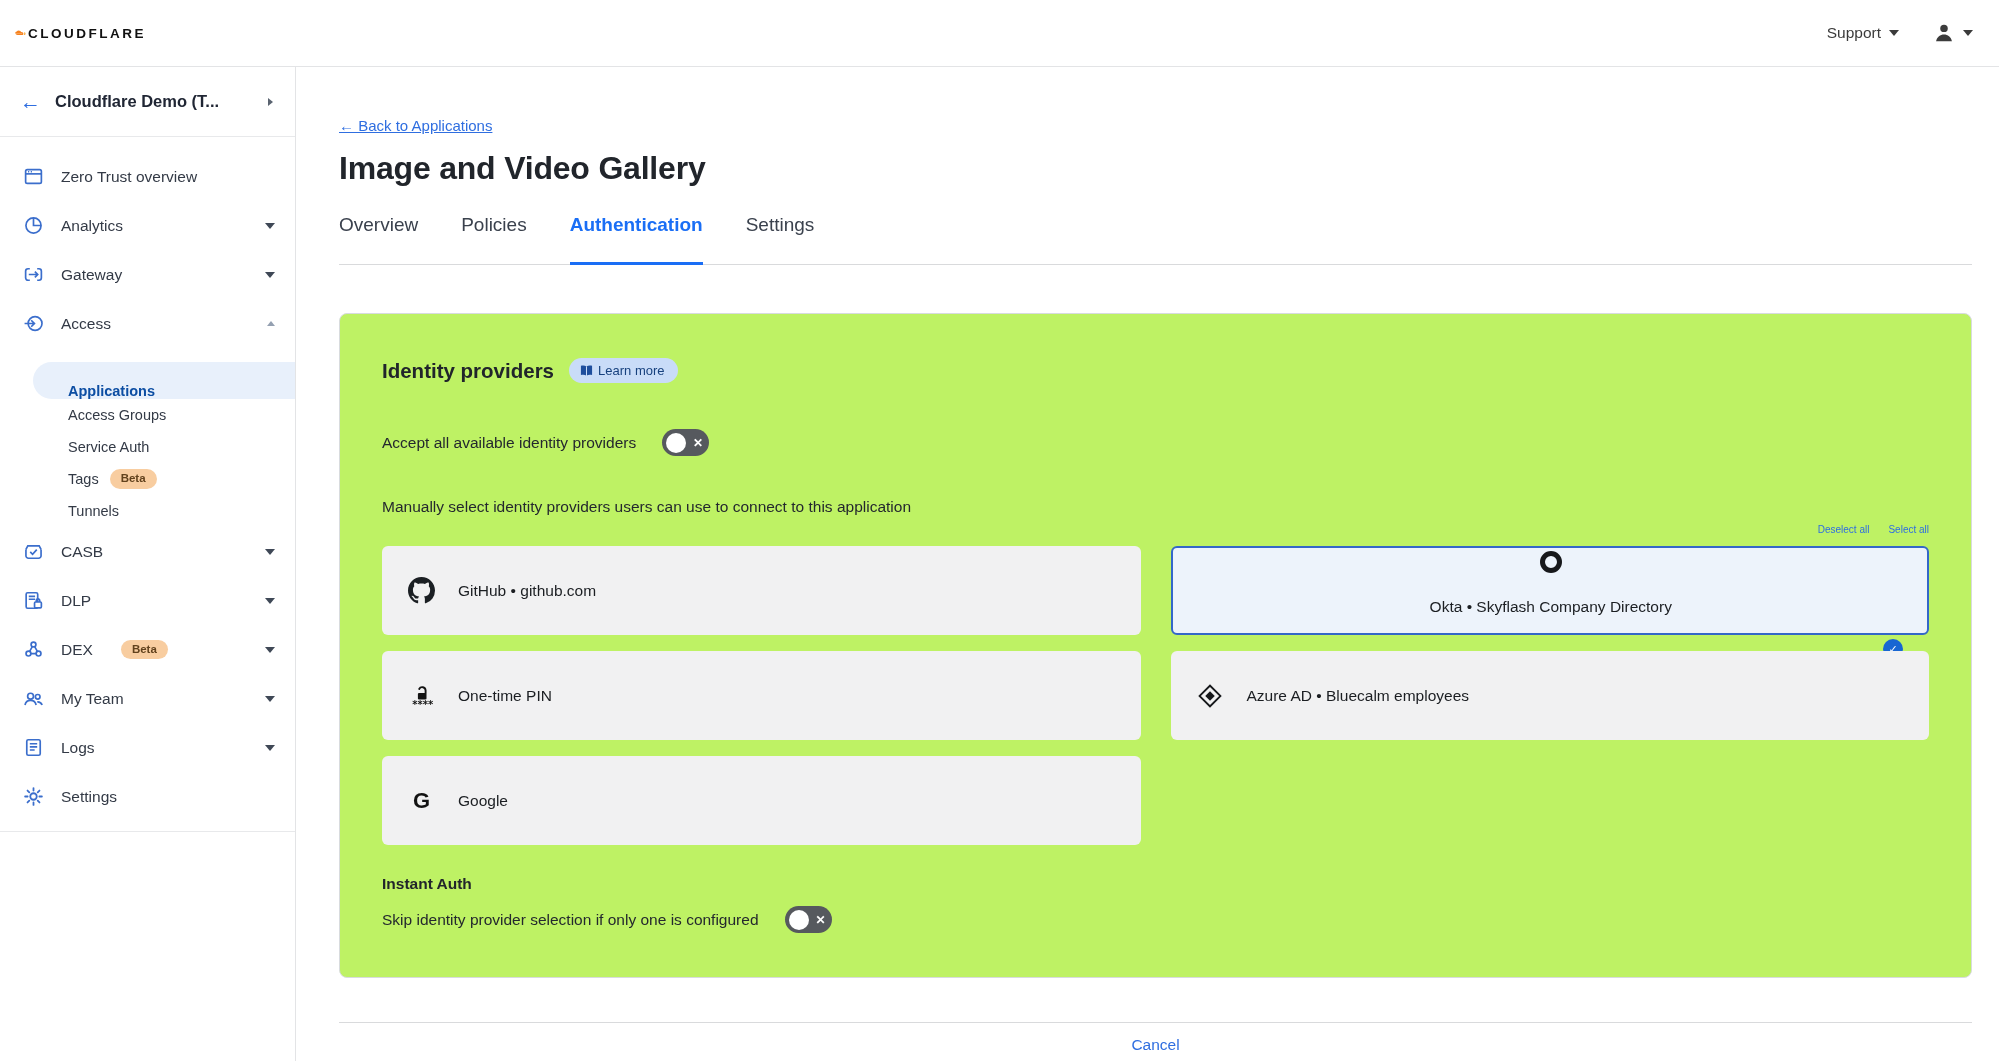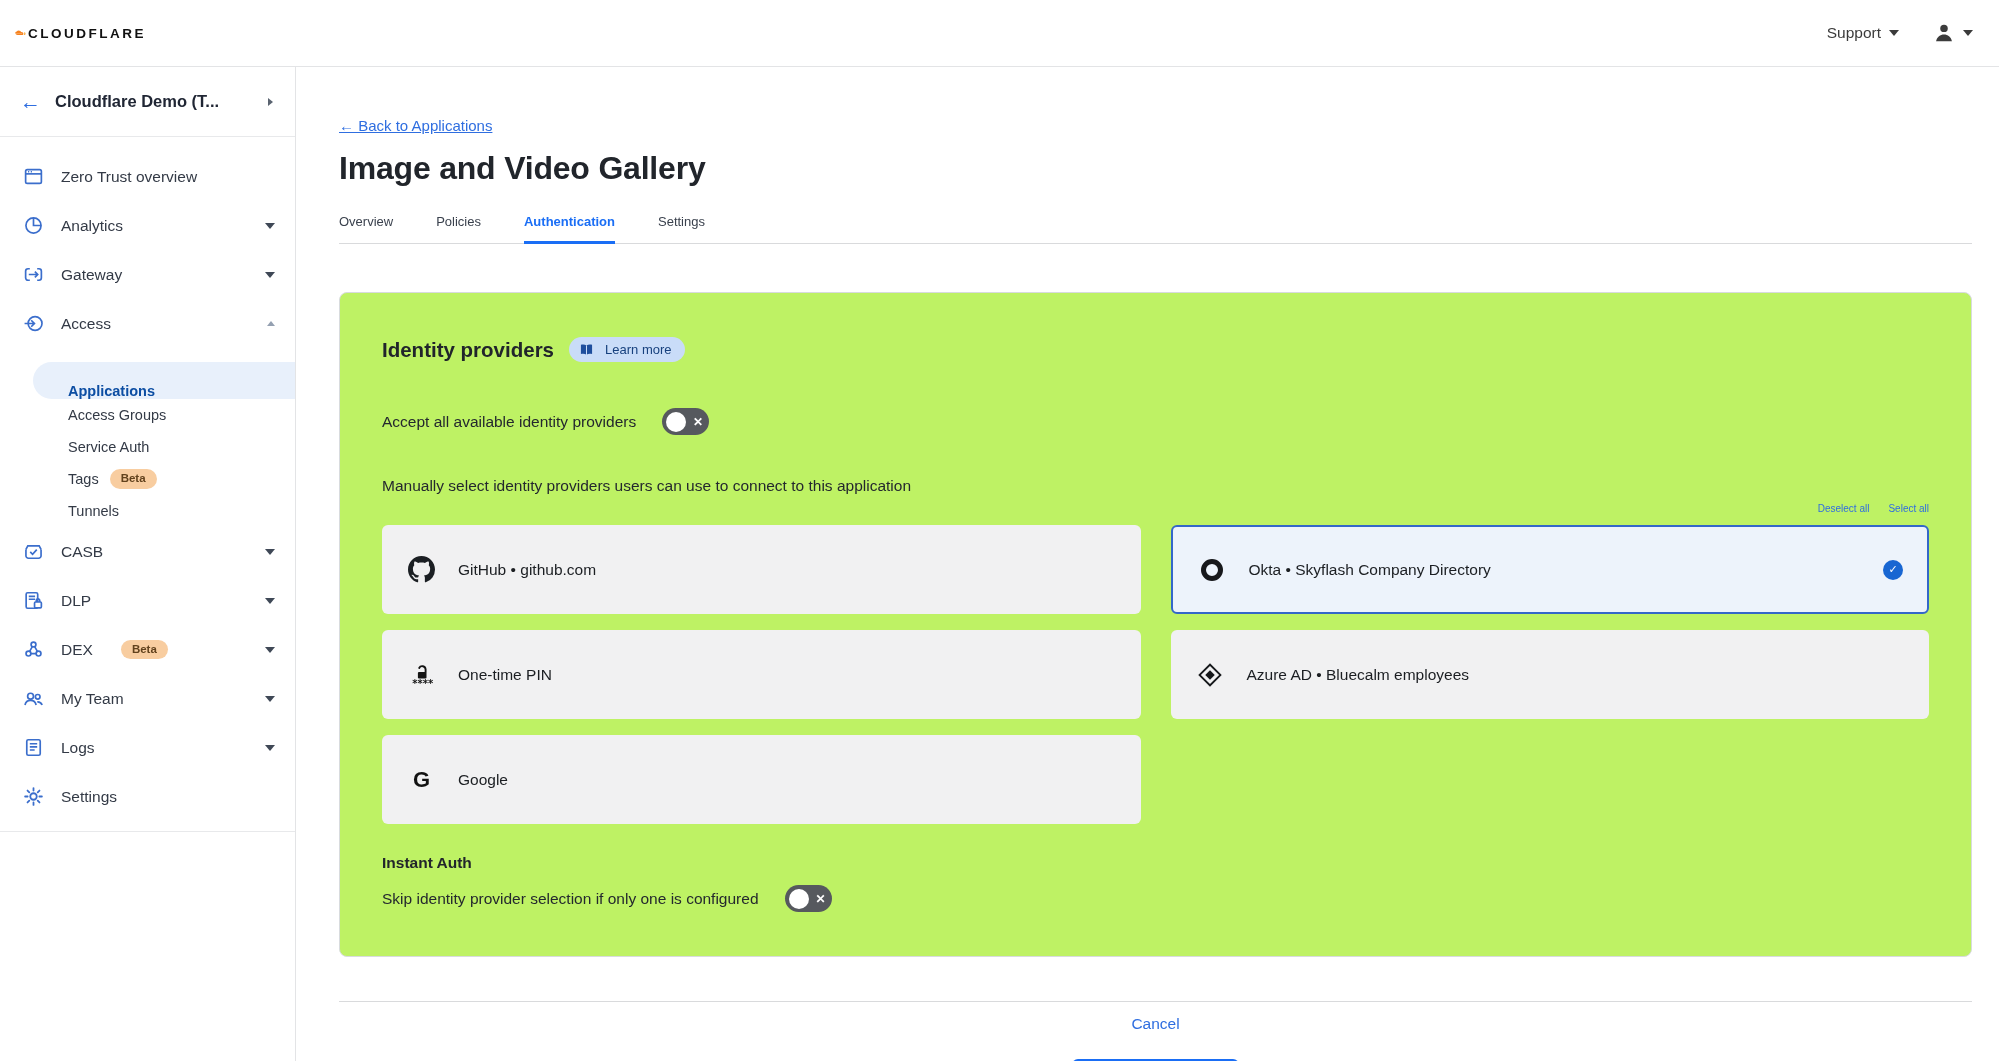--- a/index.html
+++ b/index.html
@@ -50,46 +50,46 @@
     padding:3px 11px; border-radius:11px; line-height:1.2; }
   .nav-item .beta-badge { margin-right:auto; }
   .nav-item .nav-label.with-badge { flex:0 0 auto; margin-right:11px; }
   .sb-divider { border-top:1px solid #e8e9eb; margin-top:10px; }
 
   
   .back-link { display:inline-block; margin-top:50px; color:#2f6ee0; font-size:15px;
     text-decoration:underline; cursor:pointer; }
   .page-title { margin-top:15px; font-size:32px; font-weight:700; color:#21252b; letter-spacing:-0.2px; }
   .tabs { margin-top:27px; display:flex; gap:43px; border-bottom:1px solid #d9dadc; }
-  .tab { padding-bottom:12px; font-size:13px; font-weight:500; color:#3a414d;
+  .tab { padding-bottom:26px; font-size:19px; font-weight:500; color:#3a414d;
     cursor:pointer; border-bottom:3px solid transparent; margin-bottom:-1px; }
   .tab.active { color:#1a6ef5; font-weight:600; border-bottom-color:#1a6ef5; }
 
   
   .card { margin-top:48px; border:1px solid #d8dbde; border-radius:8px; background:#bef264; padding:44px 42px; }
   .card-head { display:flex; align-items:center; gap:15px; }
   .card-heading { font-size:20.5px; font-weight:700; color:#21252b; }
-  .learn-more { display:flex; align-items:center; gap:11px; background:#c9dcf8; color:#17417e;
+  .learn-more { display:flex; align-items:center; gap:4px; background:#c9dcf8; color:#17417e;
     border-radius:14px; padding:5px 13px 5px 10px; font-size:13px; cursor:pointer; }
   .learn-more svg { width:15px; height:13px; }
   .toggle-row { display:flex; align-items:center; gap:26px; }
   .row-accept { margin-top:46px; }
   .row-label { font-size:15.5px; color:#24282e; }
   .toggle { width:47px; height:27px; border-radius:14px; background:#56595e; display:flex;
     align-items:center; justify-content:space-between; padding:0 6px 0 4px; cursor:pointer; flex:0 0 47px; }
   .knob { width:20px; height:20px; border-radius:50%; background:#fff; }
   .toggle-x { color:#fff; font-size:12px; font-weight:700; line-height:1; }
   .manual-text { margin-top:42px; font-size:15.5px; color:#24282e; }
   .select-links { display:flex; justify-content:flex-end; gap:19px; margin-top:8px; }
   .select-links span { color:#2f6ee0; font-size:10px; cursor:pointer; }
   .provider-grid { margin-top:11px; display:flex; gap:30px; }
   .provider-col { flex:1; display:flex; flex-direction:column; gap:16px; }
   .tile { height:89px; background:#f1f1f2; border-radius:6px; display:flex; align-items:center;
     padding:0 24px 0 26px; gap:23px; cursor:pointer; font-size:15.5px; color:#1b1e22; }
-  .tile.selected { background:#edf3fb; border:2px solid #3467c8; }
+  .tile.selected { background:#edf3fb; border:2px solid #3467c8;flex-direction:column; }
   .tile-icon { width:27px; display:flex; justify-content:center; align-items:center; flex:0 0 27px; }
   .okta-ring { width:22px; height:22px; border-radius:50%; border:5.5px solid #17181b; }
   .g-glyph { font-size:22px; font-weight:800; color:#121212; line-height:1; }
   .check-circle { margin-left:auto; width:20px; height:20px; border-radius:50%; background:#1866d2;
     color:#fff; display:flex; align-items:center; justify-content:center; font-size:11px; flex:0 0 20px; }
   .instant-heading { margin-top:30px; font-size:15.5px; font-weight:700; color:#21252b; }
   .row-instant { margin-top:13px; }
 
   
   .footer-divider { border-top:1px solid #d9dadc; margin-top:44px; }

